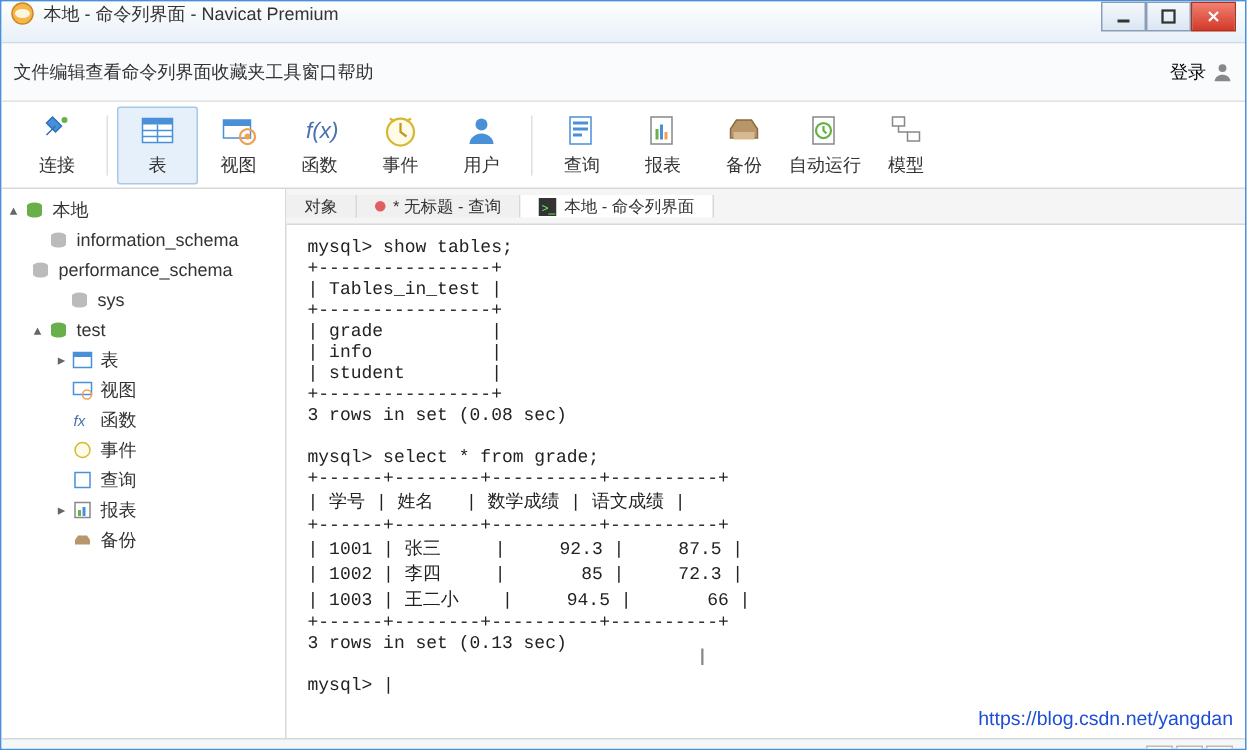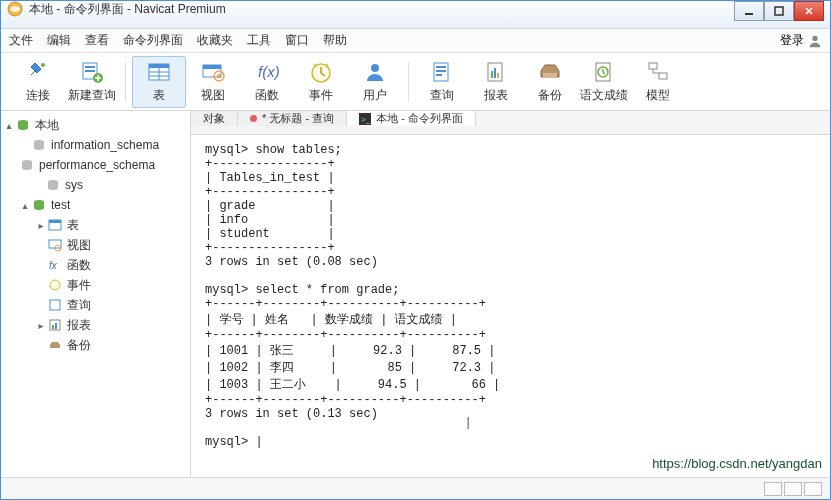--- a/index.html
+++ b/index.html
@@ -5,47 +5,47 @@
 * { margin: 0; padding: 0; box-sizing: border-box; font-family: "Microsoft YaHei", "Segoe UI", sans-serif; }
 body { width: 831px; height: 500px; background: #fff; font-size: 12px; overflow: hidden; border: 1px solid #4a90d9; }
 
 .titlebar { height: 28px; background: linear-gradient(#fdfefe, #e8f0f8); display: flex; align-items: flex-start; padding: 0 6px; border-bottom: 1px solid #d0d8e0; }
 .titlebar .app-icon { width: 16px; height: 16px; margin-right: 6px; }
 .titlebar .title { flex: 1; color: #333; font-size: 12px; }
 .winbtns { display: flex; gap: 0; }
 .winbtn { width: 30px; height: 20px; border: 1px solid #8a9db5; background: linear-gradient(#f4f8fc,#dbe7f4); display: flex; align-items: center; justify-content: center; cursor: pointer; font-size: 10px; }
 .winbtn.close { background: linear-gradient(#f08070,#d43a2a); color: #fff; border-color: #b03020; }
 
-.menubar { height: 24px; display: flex; align-items: center; padding: 0 8px; gap: 14px; border-bottom: 1px solid #e0e0e0; background: #fafbfc; }
+.menubar { height: 39px; display: flex; align-items: center; padding: 0 8px; border-bottom: 1px solid #e0e0e0; background: #fafbfc; }
 .menuitem { color: #333; cursor: pointer; }
 .login { margin-left: auto; display: flex; align-items: center; gap: 4px; }
 .login-icon { width: 14px; height: 14px; fill: #666; }
 
 .toolbar { height: 58px; display: flex; align-items: center; padding: 0 10px; border-bottom: 1px solid #d8d8d8; background: #fff; }
 .tb-item { display: flex; flex-direction: column; align-items: center; justify-content: center; width: 54px; height: 52px; cursor: pointer; border: 1px solid transparent; border-radius: 2px; }
 .tb-item.sel { background: #e6f0fa; border-color: #a8c8e8; }
 .tb-item .ic { width: 26px; height: 26px; display: flex; align-items: center; justify-content: center; }
 .tb-item .lab { font-size: 12px; color: #333; margin-top: 2px; }
 .tb-sep { width: 1px; height: 40px; background: #e0e0e0; margin: 0 6px; }
 
 .body { display: flex; height: calc(100% - 28px - 24px - 58px - 22px); }
 .sidebar { width: 190px; border-right: 1px solid #d8d8d8; background: #fff; padding: 4px 0; overflow: auto; }
 .tree-row { display: flex; align-items: center; height: 20px; padding-left: 2px; cursor: pointer; }
 .tw { display: inline-block; width: 12px; text-align: center; color: #666; font-size: 10px; }
 .tree-ic { width: 16px; height: 16px; display: flex; align-items: center; justify-content: center; margin-right: 4px; }
 .tree-lab { color: #333; }
 
 .main { flex: 1; display: flex; flex-direction: column; }
-.tabbar { height: 24px; display: flex; align-items: flex-start; border-bottom: 1px solid #d8d8d8; background: #f5f5f5; }
+.tabbar { height: 24px; display: flex; align-items: center; border-bottom: 1px solid #d8d8d8; background: #f5f5f5; }
 .tab { display: flex; align-items: center; gap: 5px; padding: 0 12px; border-right: 1px solid #d8d8d8; background: #fff; cursor: pointer; font-size: 11px; color: #333; }
 .tab.inactive { background: #f0f0f0; }
 .dot-red { width: 7px; height: 7px; border-radius: 50%; background: #e06060; }
 .console { flex: 1; padding: 8px 14px; font-family: Consolas, "Courier New", monospace; font-size: 12px; white-space: pre; color: #222; overflow: auto; position: relative; }
 .cursor { position: absolute; font-size: 16px; color: #888; }
-.watermark { position: absolute; right: 8px; bottom: 6px; color: #14532d; font-size: 13px; font-family: sans-serif; pointer-events: none; }
+.watermark { position: absolute; right: 8px; bottom: 6px; color: #1d4ed8; font-size: 13px; font-family: sans-serif; pointer-events: none; }
 
 .statusbar { height: 22px; border-top: 1px solid #d8d8d8; background: #f5f6f7; display: flex; align-items: center; padding: 0 8px; color: #666; font-size: 11px; }
 .statusbar .spacer { flex: 1; }
 .st-ic { width: 18px; height: 14px; margin-left: 2px; border: 1px solid #bbb; background: #fafafa; }
 
 svg { display: block; }
 </style>
 </head>
 <body>
 
@@ -97,32 +97,20 @@
 <div class="toolbar">
   <div class="tb-item">
     <span class="ic">
         <svg width="26" height="26">
           <path d="M6 16l6-6m-2-6l6 6-4 4-6-6z" fill="#4a90d9" stroke="#2a70b9"></path>
           <circle cx="18" cy="6" r="2" fill="#6ab04a"></circle>
         </svg>
       </span>
     <span class="lab">连接</span>
   </div>
-  <div class="tb-item">
-    <span class="ic">
-        <svg width="26" height="26">
-          <rect x="4" y="4" width="14" height="16" fill="#fff" stroke="#4a90d9"></rect>
-          <rect x="6" y="7" width="10" height="2" fill="#4a90d9"></rect>
-          <rect x="6" y="11" width="10" height="2" fill="#4a90d9"></rect>
-          <circle cx="19" cy="19" r="5" fill="#6ab04a"></circle>
-          <path d="M19 16v6M16 19h6" stroke="#fff" stroke-width="1.5"></path>
-        </svg>
-      </span>
-    <span class="lab">新建查询</span>
-  </div>
   <div class="tb-sep"></div>
   <div class="tb-item sel">
     <span class="ic">
         <svg width="26" height="26">
           <rect x="3" y="5" width="20" height="16" fill="#fff" stroke="#4a90d9"></rect>
           <rect x="3" y="5" width="20" height="4" fill="#4a90d9"></rect>
           <line x1="3" y1="13" x2="23" y2="13" stroke="#4a90d9"></line>
           <line x1="3" y1="17" x2="23" y2="17" stroke="#4a90d9"></line>
           <line x1="13" y1="9" x2="13" y2="21" stroke="#4a90d9"></line>
         </svg>
@@ -200,21 +188,21 @@
     <span class="lab">备份</span>
   </div>
   <div class="tb-item">
     <span class="ic">
         <svg width="26" height="26">
           <rect x="5" y="4" width="14" height="18" fill="#fff" stroke="#888"></rect>
           <circle cx="12" cy="13" r="5" fill="none" stroke="#6ab04a" stroke-width="1.5"></circle>
           <path d="M12 10v3l2 2" stroke="#6ab04a" stroke-width="1.5" fill="none"></path>
         </svg>
       </span>
-    <span class="lab">语文成绩</span>
+    <span class="lab">自动运行</span>
   </div>
   <div class="tb-item">
     <span class="ic">
         <svg width="26" height="26">
           <rect x="4" y="4" width="8" height="6" fill="#fff" stroke="#888"></rect>
           <rect x="14" y="14" width="8" height="6" fill="#fff" stroke="#888"></rect>
           <path d="M8 10v4h6" stroke="#888" fill="none"></path>
         </svg>
       </span>
     <span class="lab">模型</span>

